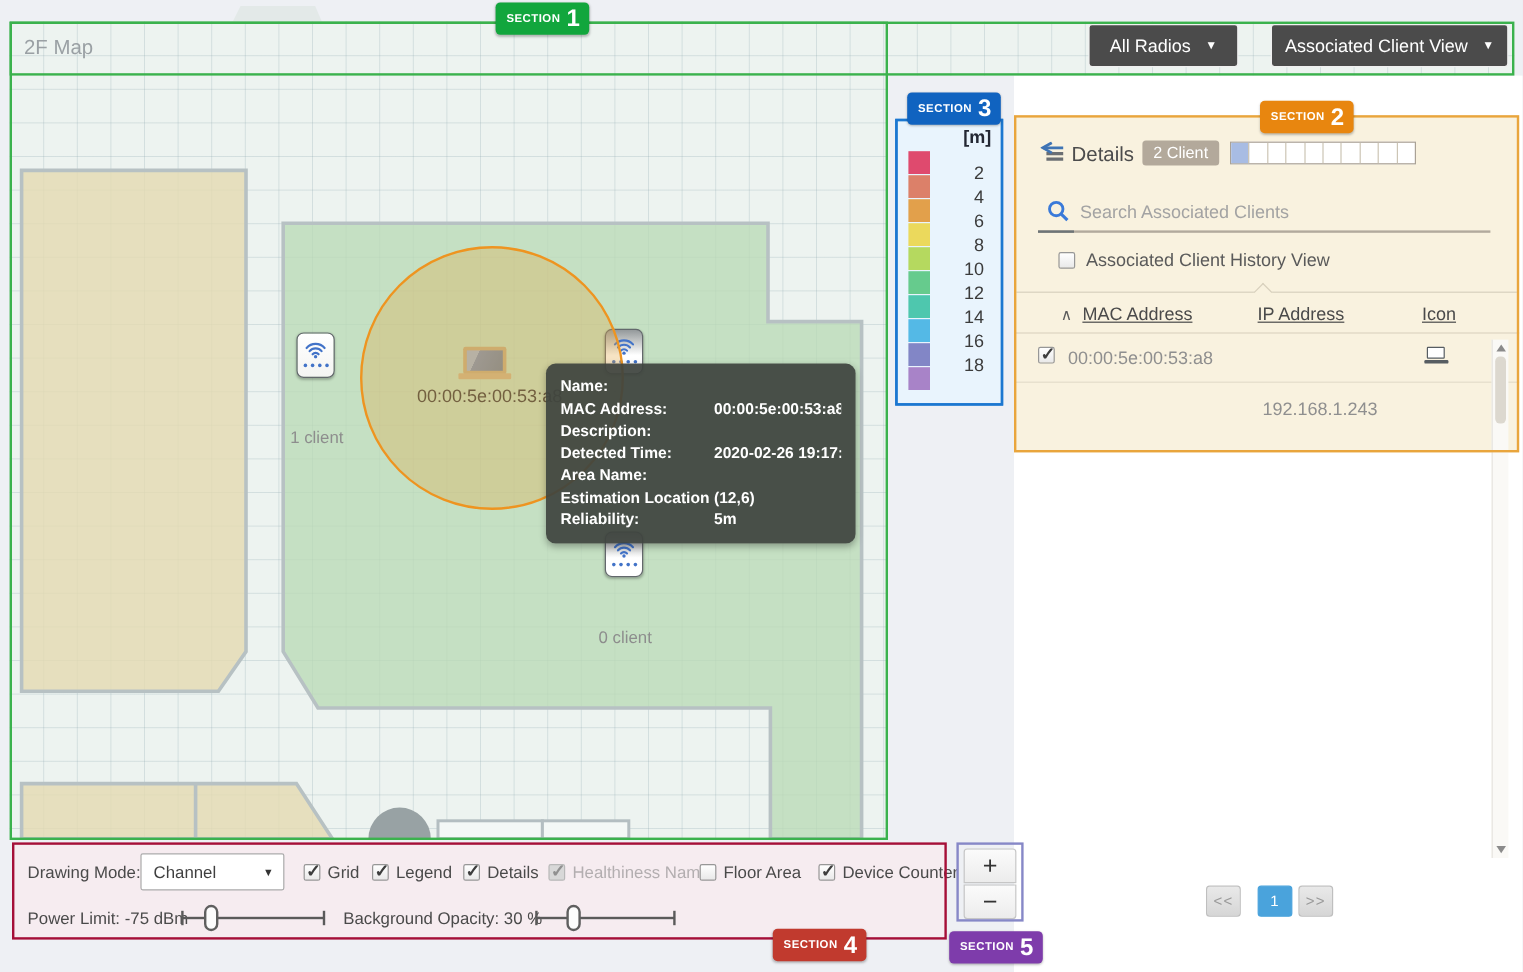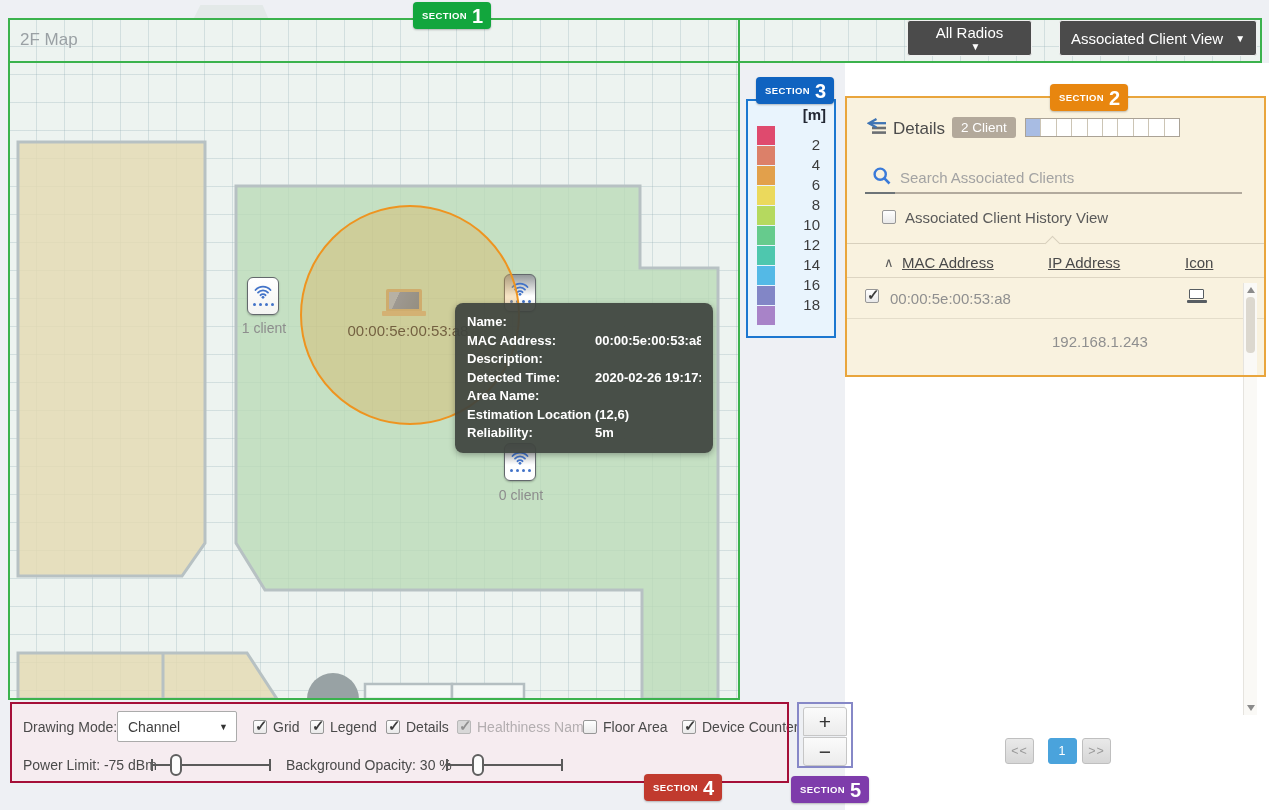--- a/index.html
+++ b/index.html
@@ -32,21 +32,21 @@
   .floor-svg { position:absolute; left:0; top:0; }
 
   
   .ap { position:absolute; width:32px; height:38px; border:1.5px solid #63686c; border-radius:6px;
         background:linear-gradient(180deg,#ffffff 0%,#f4f4f2 100%);
         display:flex; flex-direction:column; align-items:center; padding-top:6px;
         box-shadow:0 1px 2px rgba(0,0,0,.25); }
   .ap.dark { background:linear-gradient(180deg,#94999b 0%,#cfd1d1 32%,#ffffff 58%); }
   .ap-dots { display:flex; gap:3px; margin-top:4px; }
   .ap-dots span { width:3px; height:3px; border-radius:50%; background:#4273c8; }
-  .map-label { position:absolute; font-size:14px; color:#8d8d8d; text-align:center; white-space:nowrap; }
+  .map-label { position:absolute; font-size:14px; color:#8d8d8d; text-align:center; white-space:nowrap;margin-top:36px; }
   .mac-label { position:absolute; font-size:15px; color:#3f3f3f; text-align:center; white-space:nowrap; }
 
   .laptop-icon { position:absolute; width:44px; height:29px; display:flex; flex-direction:column; align-items:center; }
   .laptop-screen { width:36px; height:23px; background:#c6ae80; border-radius:2px; padding:3px; }
   .laptop-screen i { display:block; width:100%; height:100%;
        background:linear-gradient(115deg,#a3b5d1 28%,#7e92b6 29%, #70839e 100%); }
   .laptop-base { width:44px; height:5px; background:#cdb68a; border-radius:1px; margin-top:-1px; }
 
   .range-circle { position:absolute; width:220px; height:220px; border-radius:50%;
        background:rgba(227,168,68,.32); border:2.5px solid #ee9420; }
@@ -229,21 +229,21 @@
         <span>2020-02-26 19:17:01</span>
       <span>Area Name:</span>
         <span></span>
       <span>Estimation Location:</span>
         <span>(12,6)</span>
       <span>Reliability:</span>
         <span>5m</span>
     </div>
   </div>
 
-  <div class="hbtn btn-dark" style="left:907px;top:20px;width:125px;height:36px;flex-direction:column;">
+  <div class="hbtn btn-dark" style="left:907px;top:20px;width:125px;height:36px;">
     <span>All Radios</span>
     <span class="caret">▼</span>
   </div>
   <div class="hbtn btn-dark" style="left:1059px;top:20px;width:198px;height:36px;">
     <span>Associated Client View</span>
     <span class="caret">▼</span>
   </div>
 
   <div class="legend">
     <div class="legend-unit">[m]</div>

